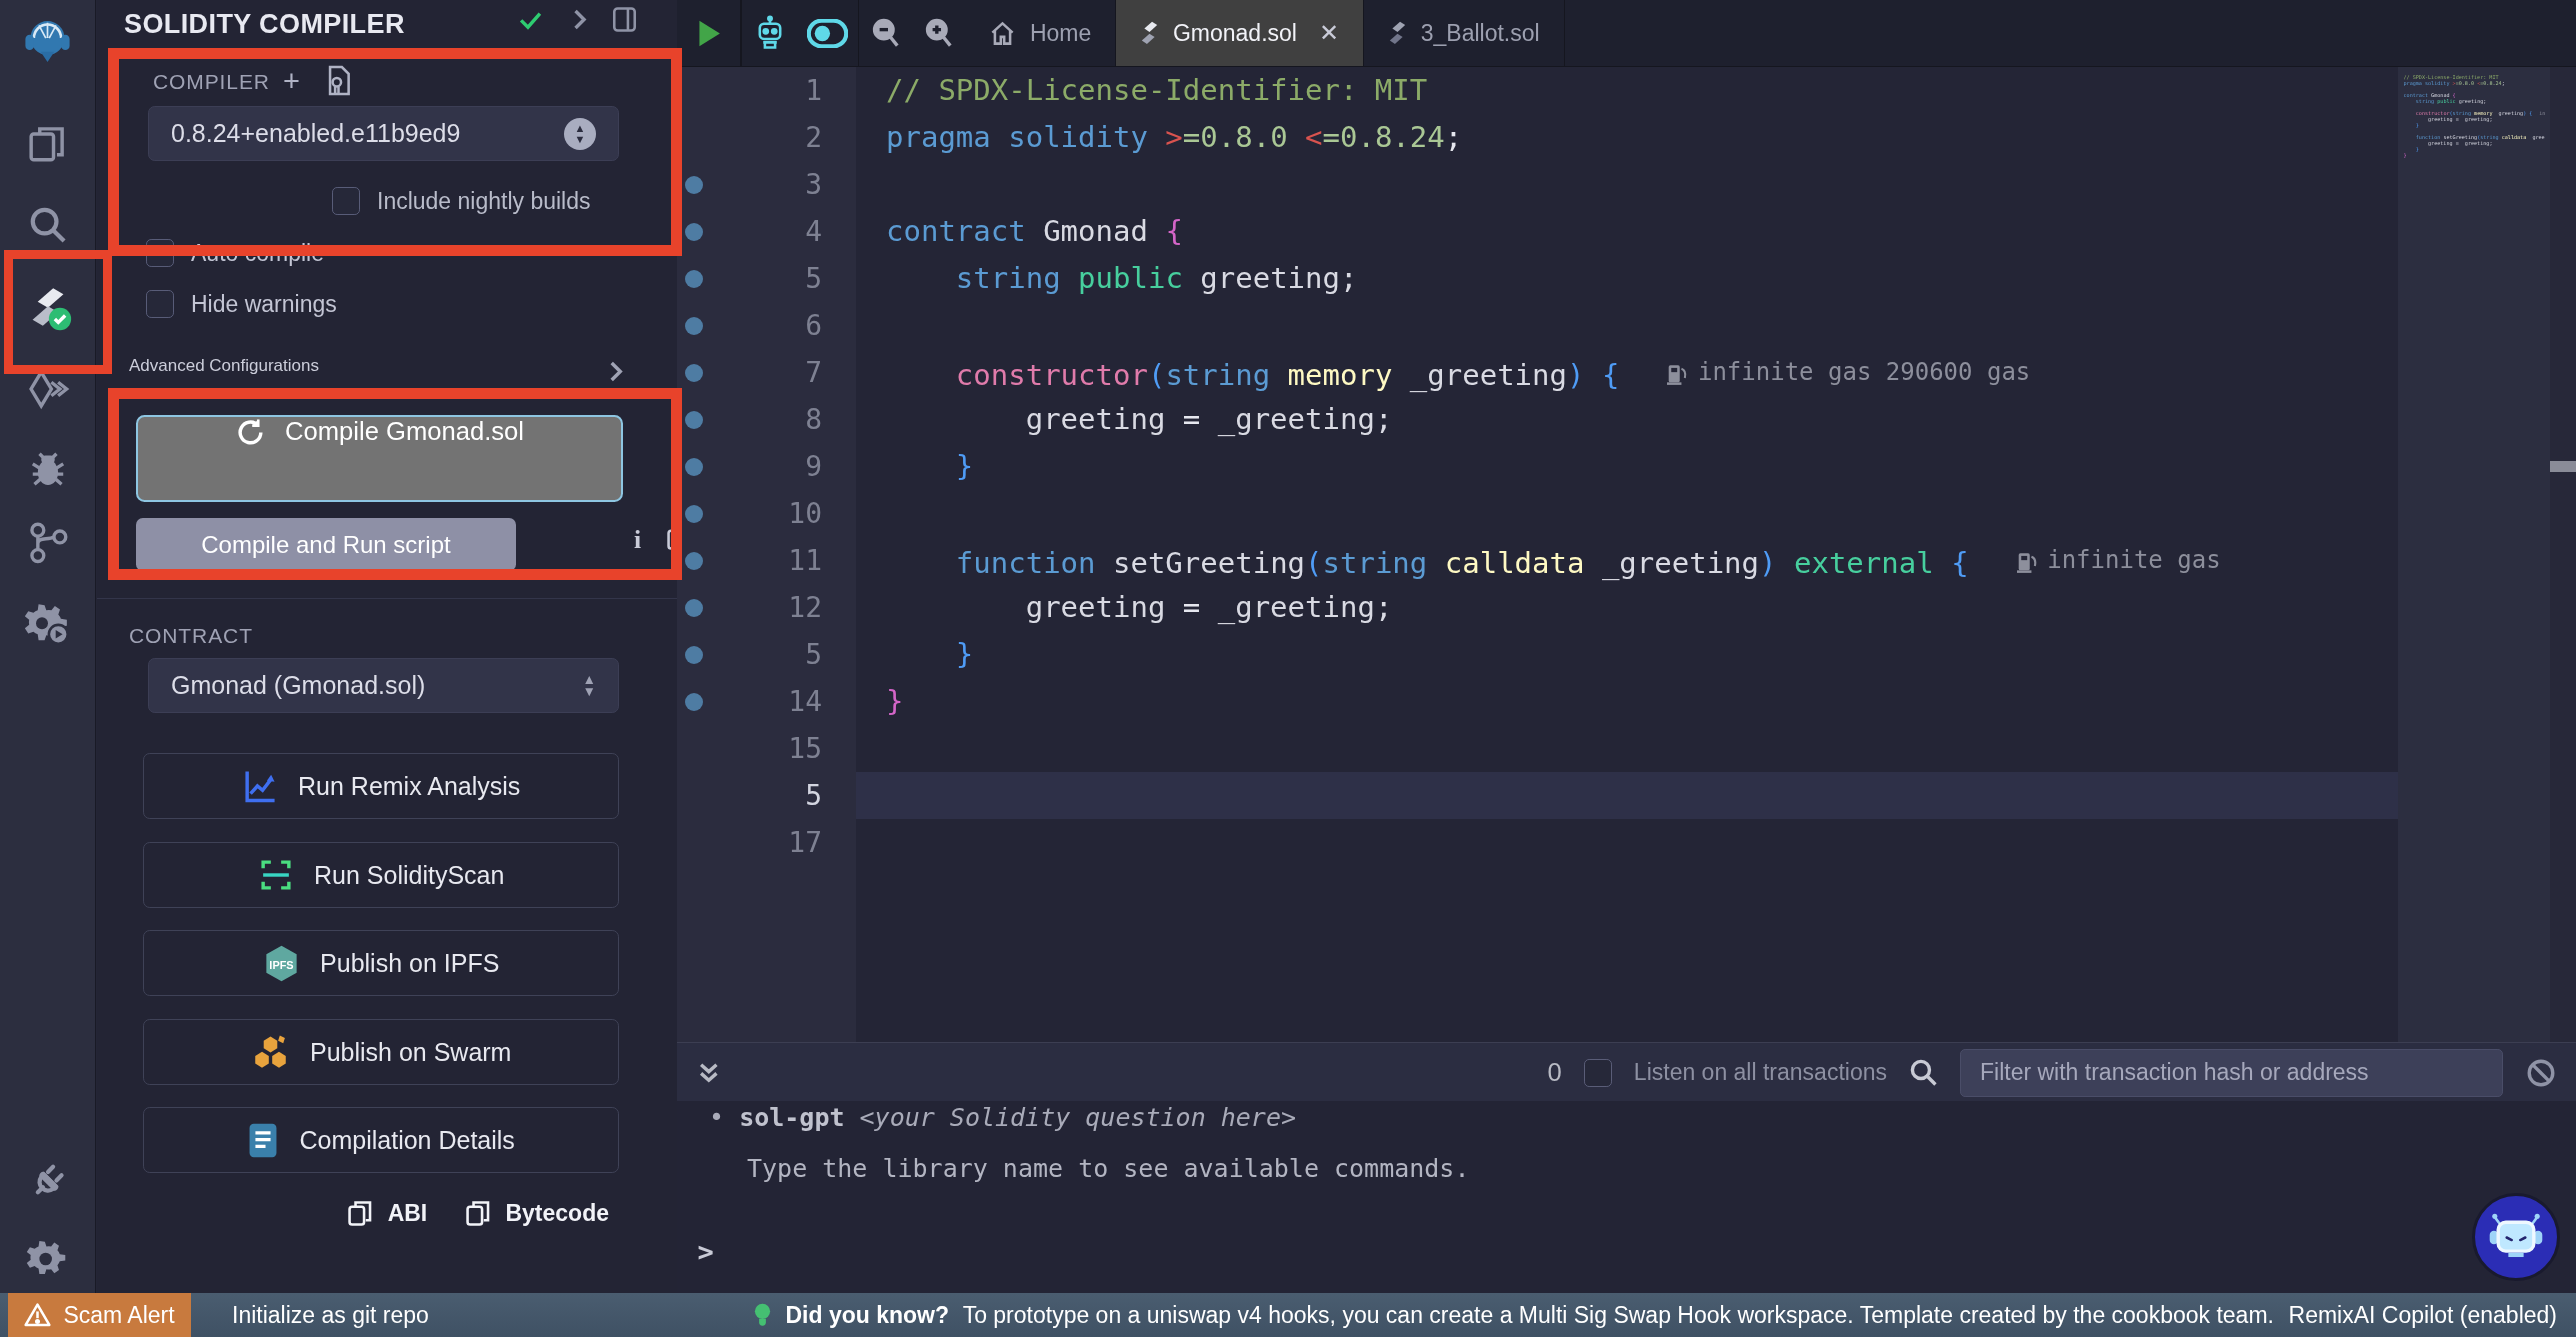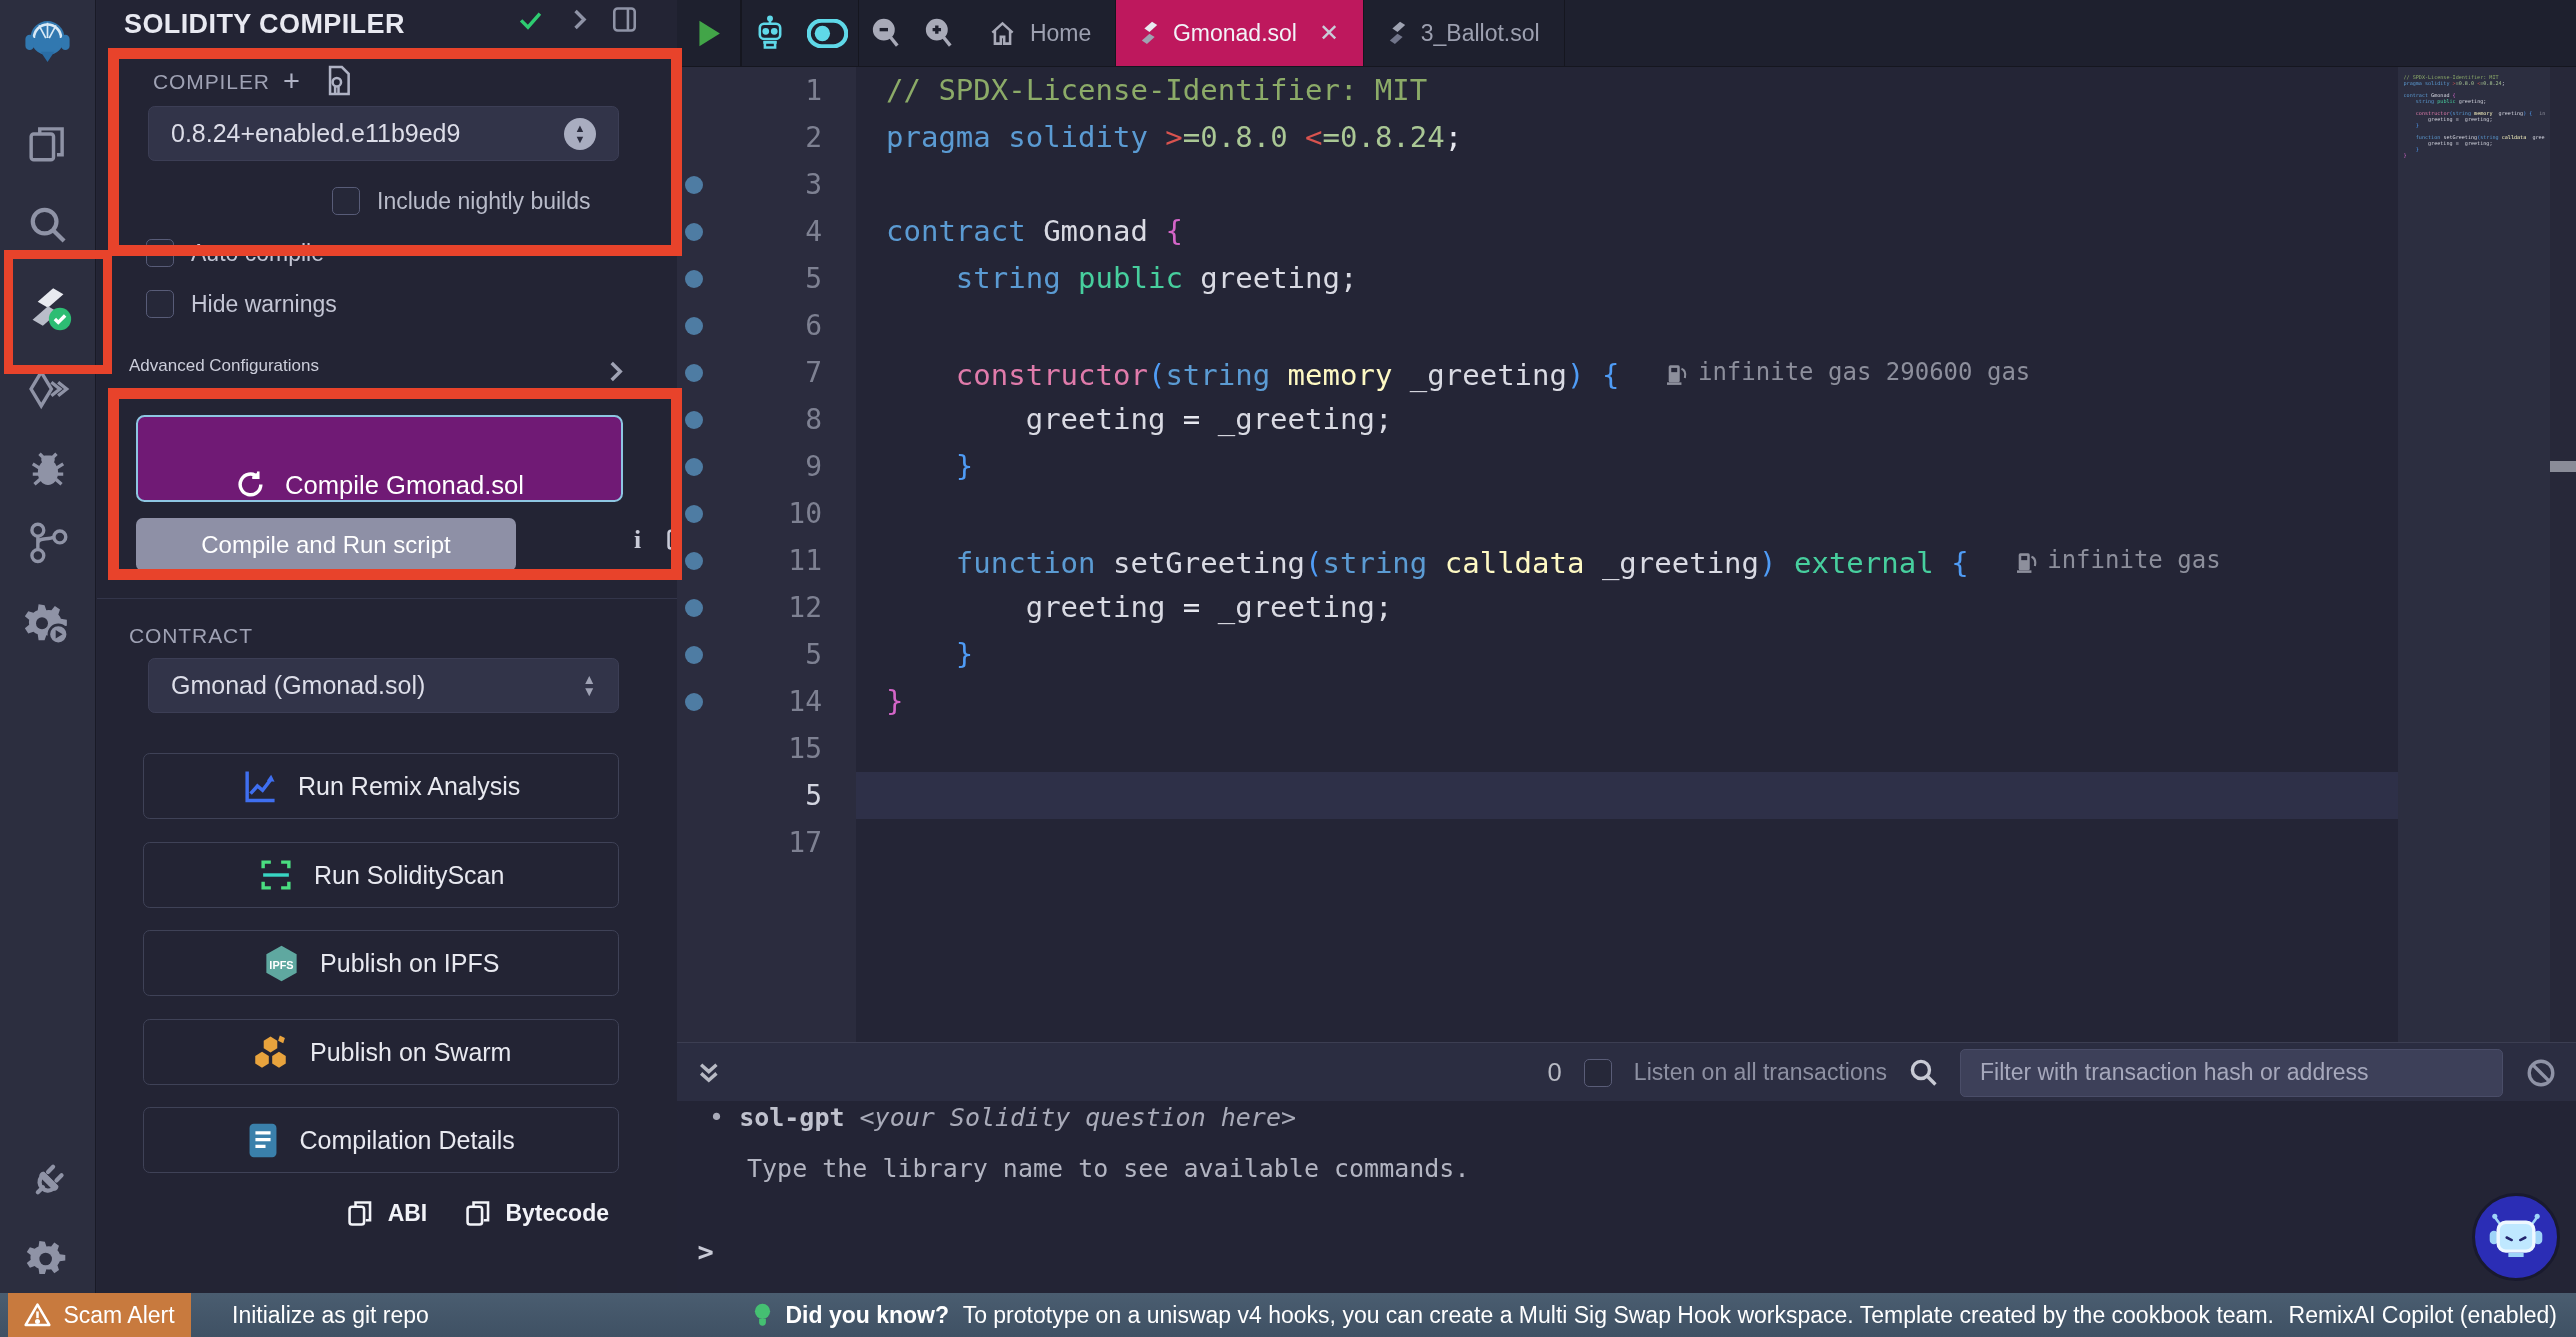--- a/index.html
+++ b/index.html
@@ -17,42 +17,42 @@
   .hdr-ic{position:absolute;top:10.2px;}
   #compiler-label{position:absolute;left:56px;top:70px;font-size:21px;color:#9fa2b4;letter-spacing:0.9px;}
   .select{position:absolute;left:51px;width:471px;height:55px;background:#323449;border:0.9px solid #3c3e55;border-radius:6.8px;
           display:flex;align-items:center;padding:0 22px;box-sizing:border-box;font-size:25px;color:#dcdde8;}
   .stepper-circle{margin-left:auto;width:32px;height:32px;border-radius:50%;background:#a9adc0;color:#2b2d3f;
       display:flex;flex-direction:column;align-items:center;justify-content:center;font-size:11px;line-height:11px;}
   .stepper-plain{margin-left:auto;display:flex;flex-direction:column;align-items:center;color:#9fa2b4;font-size:13.6px;line-height:12px;}
   .chk{width:28px;height:28px;border:1.7px solid #585c78;border-radius:5.1px;background:#262839;box-sizing:border-box;}
   .chk-row{position:absolute;display:flex;align-items:center;gap:17px;font-size:23px;color:#c3c5d4;}
   #adv-row{position:absolute;left:32px;top:356px;width:511px;display:flex;font-size:17px;color:#cbcdda;}
-  #compile-btn{position:absolute;left:39px;top:415px;width:483px;height:83px;background:#701a75;border:2.6px solid #8ec6e2;
-      border-radius:8.5px;display:flex;align-items:flex-end;justify-content:center;gap:19px;font-size:25.6px;color:#fff;}
+  #compile-btn{position:absolute;left:39px;top:415px;width:483px;height:83px;background:#737373;border:2.6px solid #8ec6e2;
+      border-radius:8.5px;display:flex;align-items:flex-start;justify-content:center;gap:19px;font-size:25.6px;color:#fff;}
   #run-script-btn{position:absolute;left:39px;top:518px;width:380px;height:53px;background:#8e90a6;border-radius:6.8px;
       display:flex;align-items:center;justify-content:center;font-size:24px;color:#fff;}
   #info-i{position:absolute;left:537px;top:525px;font-size:25.6px;font-weight:700;color:#c9cbd8;font-family:"Liberation Serif",serif;}
   #panel-divider{position:absolute;left:0;top:598px;width:100%;border-top:1.7px solid #33354a;}
   #contract-label{position:absolute;left:32px;top:624px;font-size:21px;color:#9fa2b4;letter-spacing:0.9px;}
   .pbtn{position:absolute;left:46px;width:476px;height:66px;border:1.7px solid #3f4257;border-radius:6.8px;background:transparent;
         display:flex;align-items:center;justify-content:center;gap:20.4px;font-size:25px;color:#e8e9f0;box-sizing:border-box;}
   #abi-row{position:absolute;left:0;top:1199px;width:100%;display:flex;justify-content:flex-end;align-items:center;gap:15.3px;
            padding-right:68px;box-sizing:border-box;font-size:23px;font-weight:700;color:#f2f3f8;}
 
   
   .redbox{position:absolute;border:11px solid #e8432b;z-index:40;pointer-events:none;}
 
   
   #editor{position:absolute;left:677px;top:0;right:0;height:1293px;background:#242536;}
   #tabbar{position:absolute;left:0;top:0;right:0;height:66px;background:#1e202e;border-bottom:1.7px solid #15161f;display:flex;align-items:stretch;}
   .tb-ic{display:flex;align-items:center;justify-content:center;}
   .tb-sep{width:1.7px;background:#15161f;}
   .tab{display:flex;align-items:center;gap:13.6px;padding:0 24px;font-size:23px;color:#9da0b0;}
-  .tab.active{background:#be185d;color:#f2f3f8;border-left:1.7px solid #15161f;border-right:1.7px solid #15161f;}
+  .tab.active{background:#404040;color:#f2f3f8;border-left:1.7px solid #15161f;border-right:1.7px solid #15161f;}
   #codearea{position:absolute;left:0;top:67px;right:0;height:975px;overflow:hidden;}
   #gutter-bg{position:absolute;left:0;top:0;width:179px;bottom:0;background:#2b2c3e;}
   .code-row{position:relative;height:47px;}
   .hl{position:absolute;left:179px;right:25.6px;top:0;bottom:0;background:#2e3048;}
   .gutter-dot{position:absolute;left:7.7px;top:14.5px;width:18px;height:18px;border-radius:50%;background:#4e7ca3;}
   .line-num{position:absolute;left:51px;top:0;width:94px;text-align:right;line-height:47px;font-size:28px;color:#7e8192;
             font-family:"DejaVu Sans Mono",monospace;z-index:1;}
   .code-row.current .line-num{color:#d3d5e0;}
   .line-text{position:absolute;left:209px;top:0;height:47px;line-height:47px;white-space:pre;font-size:29px;
              font-family:"DejaVu Sans Mono",monospace;z-index:1;}

